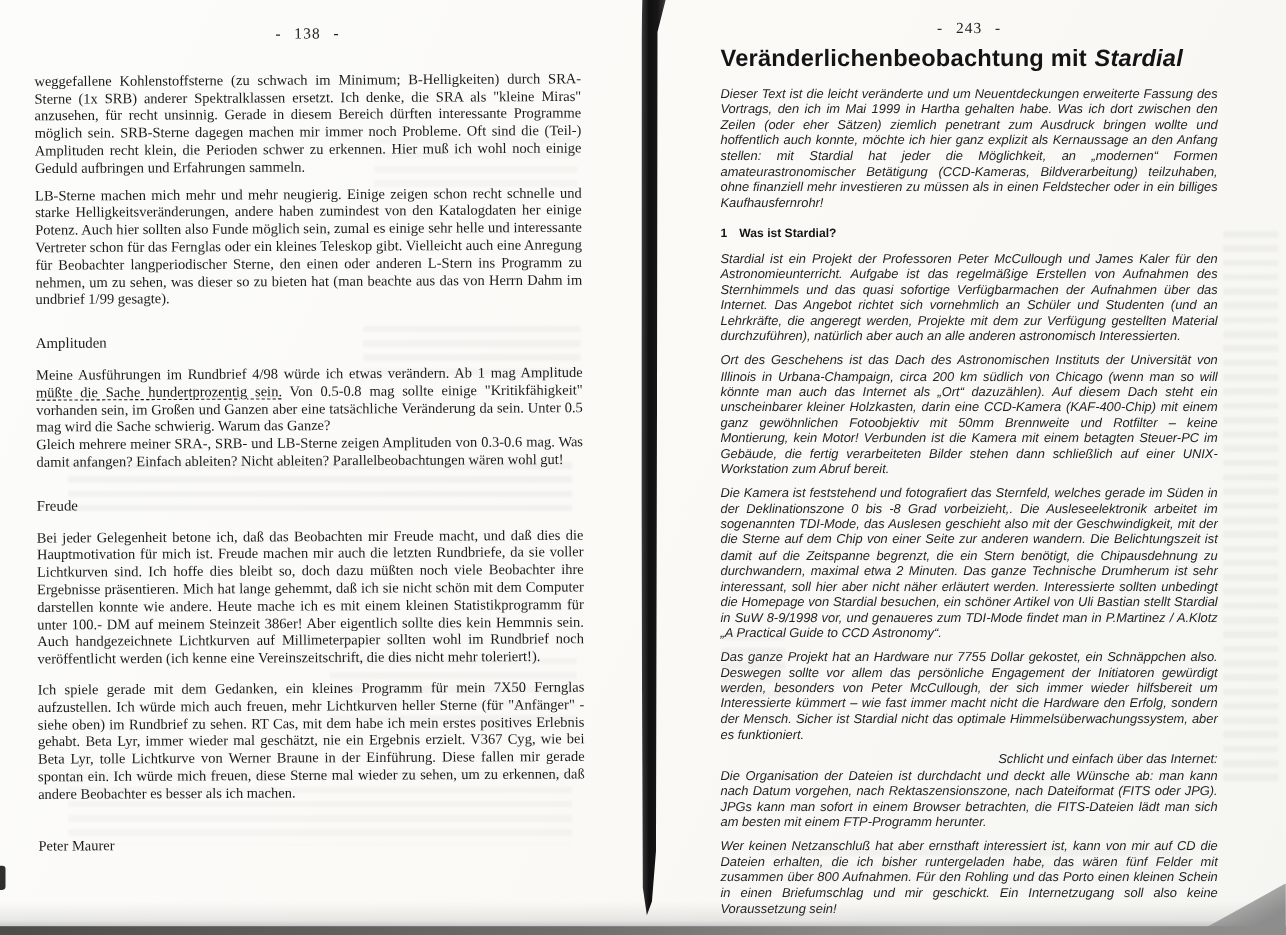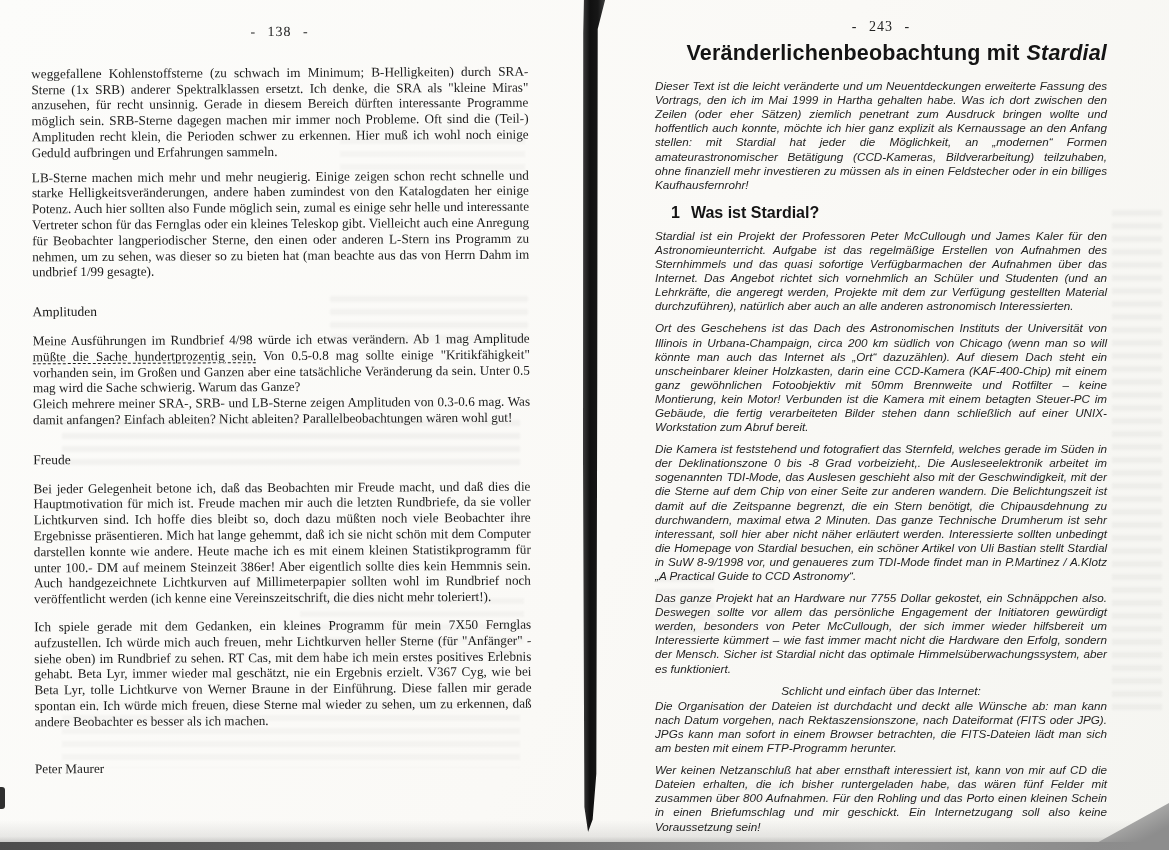--- a/index.html
+++ b/index.html
@@ -39,31 +39,31 @@
     font-family:"Liberation Sans",sans-serif;
     font-size:11.7px;line-height:14.1px;color:#242424;
     text-align:justify;
   }
   .page-right .pg-header{
     text-align:center;font-family:"Liberation Serif",serif;
     font-size:14px;word-spacing:7px;letter-spacing:1px;
     margin-bottom:7px;color:#222;text-align:center;
   }
   .page-right .doc-title{
-    text-align:right;font-weight:bold;font-size:21.5px;line-height:25px;
+    text-align:left;font-weight:bold;font-size:21.5px;line-height:25px;
     margin-bottom:13px;color:#141414;letter-spacing:0.2px;
   }
   .doc-title .ital{font-style:italic;margin-left:0.32em;}
   .page-right p{margin:0 0 8px 0;font-style:italic;}
   .sec-head{
-    font-weight:bold;font-size:16px;line-height:19px;color:#141414;
-    margin:11px 0 7px 16px;text-align:left;
+    font-weight:bold;font-size:11px;line-height:19px;color:#141414;
+    margin:11px 0 7px 0;text-align:left;
   }
   .sec-head .sec-no{margin-right:11px;}
-  .lead-line{margin:0 0 1px 0 !important;text-align:center;}
+  .lead-line{margin:0 0 1px 0 !important;text-align:right;}
   .url-line{
     margin:0 0 1px 0 !important;text-align:left;white-space:nowrap;
     font-family:"Liberation Mono",monospace;font-size:10.8px;letter-spacing:0.2px;
     padding-left:16px;color:#1e1e1e;
   }
   .url-line .oder{
     font-family:"Liberation Sans",sans-serif;font-size:11.7px;
     letter-spacing:0;margin:0 5px;
   }
 

